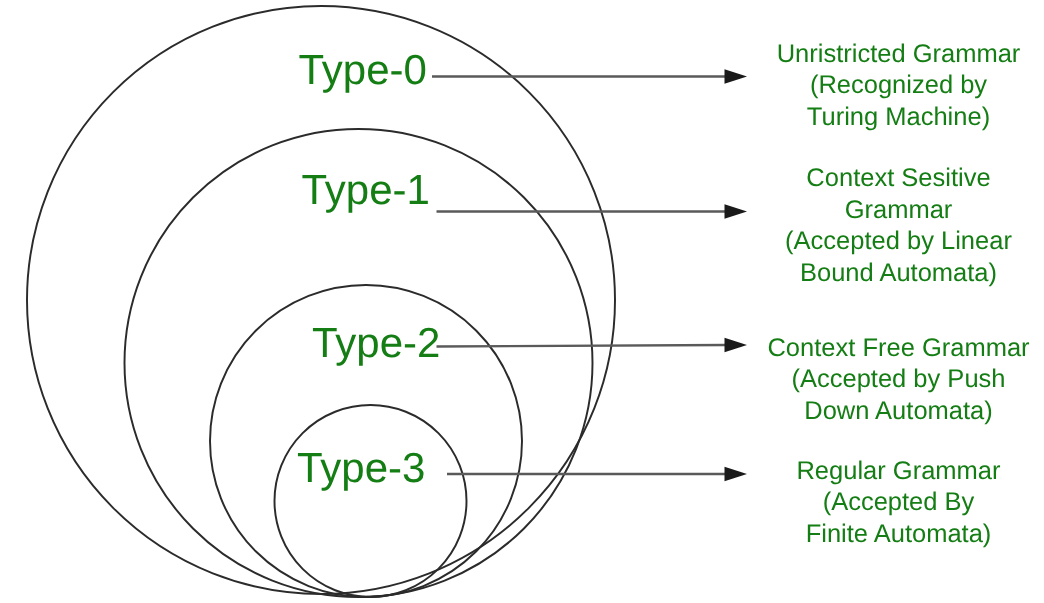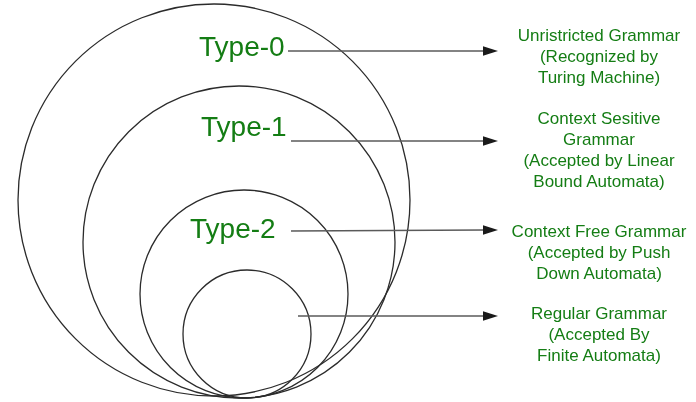--- a/index.html
+++ b/index.html
@@ -64,21 +64,22 @@
       <path class="head" d="M484,230 L469,225.2 L469,234.8 Z"></path>
     </g>
     <g>
       <line class="shaft" x1="284" y1="316" x2="470" y2="316"></line>
       <path class="head" d="M484,316 L469,311.2 L469,320.8 Z"></path>
     </g>
   </svg>
 
   <div class="type-label" style="left:185px;top:32px">Type-0</div>
   <div class="type-label" style="left:187px;top:112px">Type-1</div>
-  <div class="type-label" style="left:176px;top:214px">Type-2</div>
+  <div class="type-label" style="left:194px;top:214px">Type-2</div>
+  <div class="type-label" style="left:184px;top:297px">Type-3</div>
 
   <div class="desc" style="top:25px">
     <div>Unristricted Grammar</div>
     <div>(Recognized by</div>
     <div>Turing Machine)</div>
   </div>
 
   <div class="desc" style="top:108px">
     <div>Context Sesitive</div>
     <div>Grammar</div>

